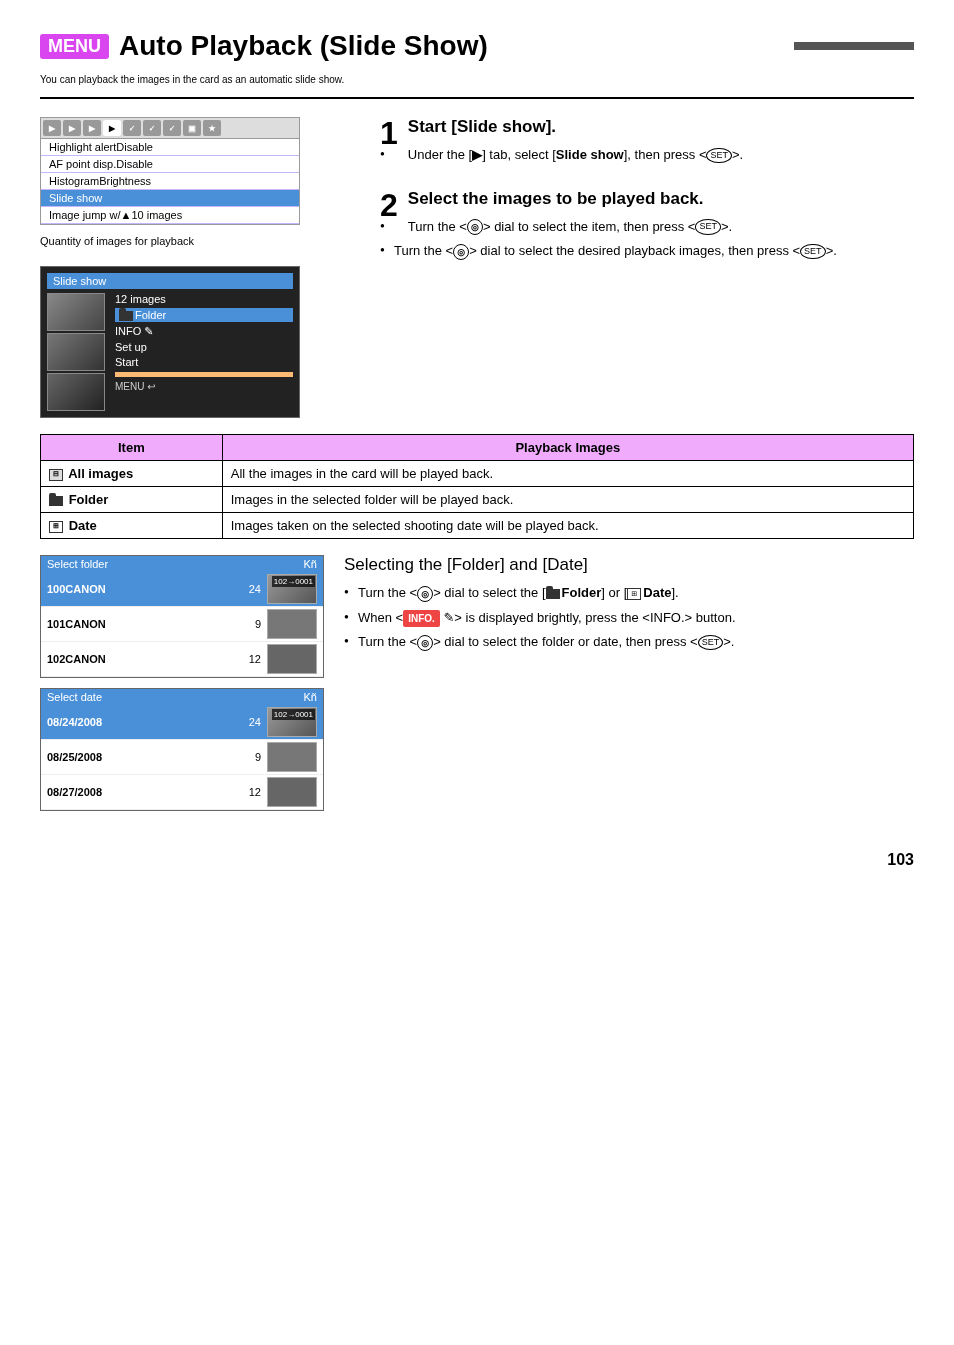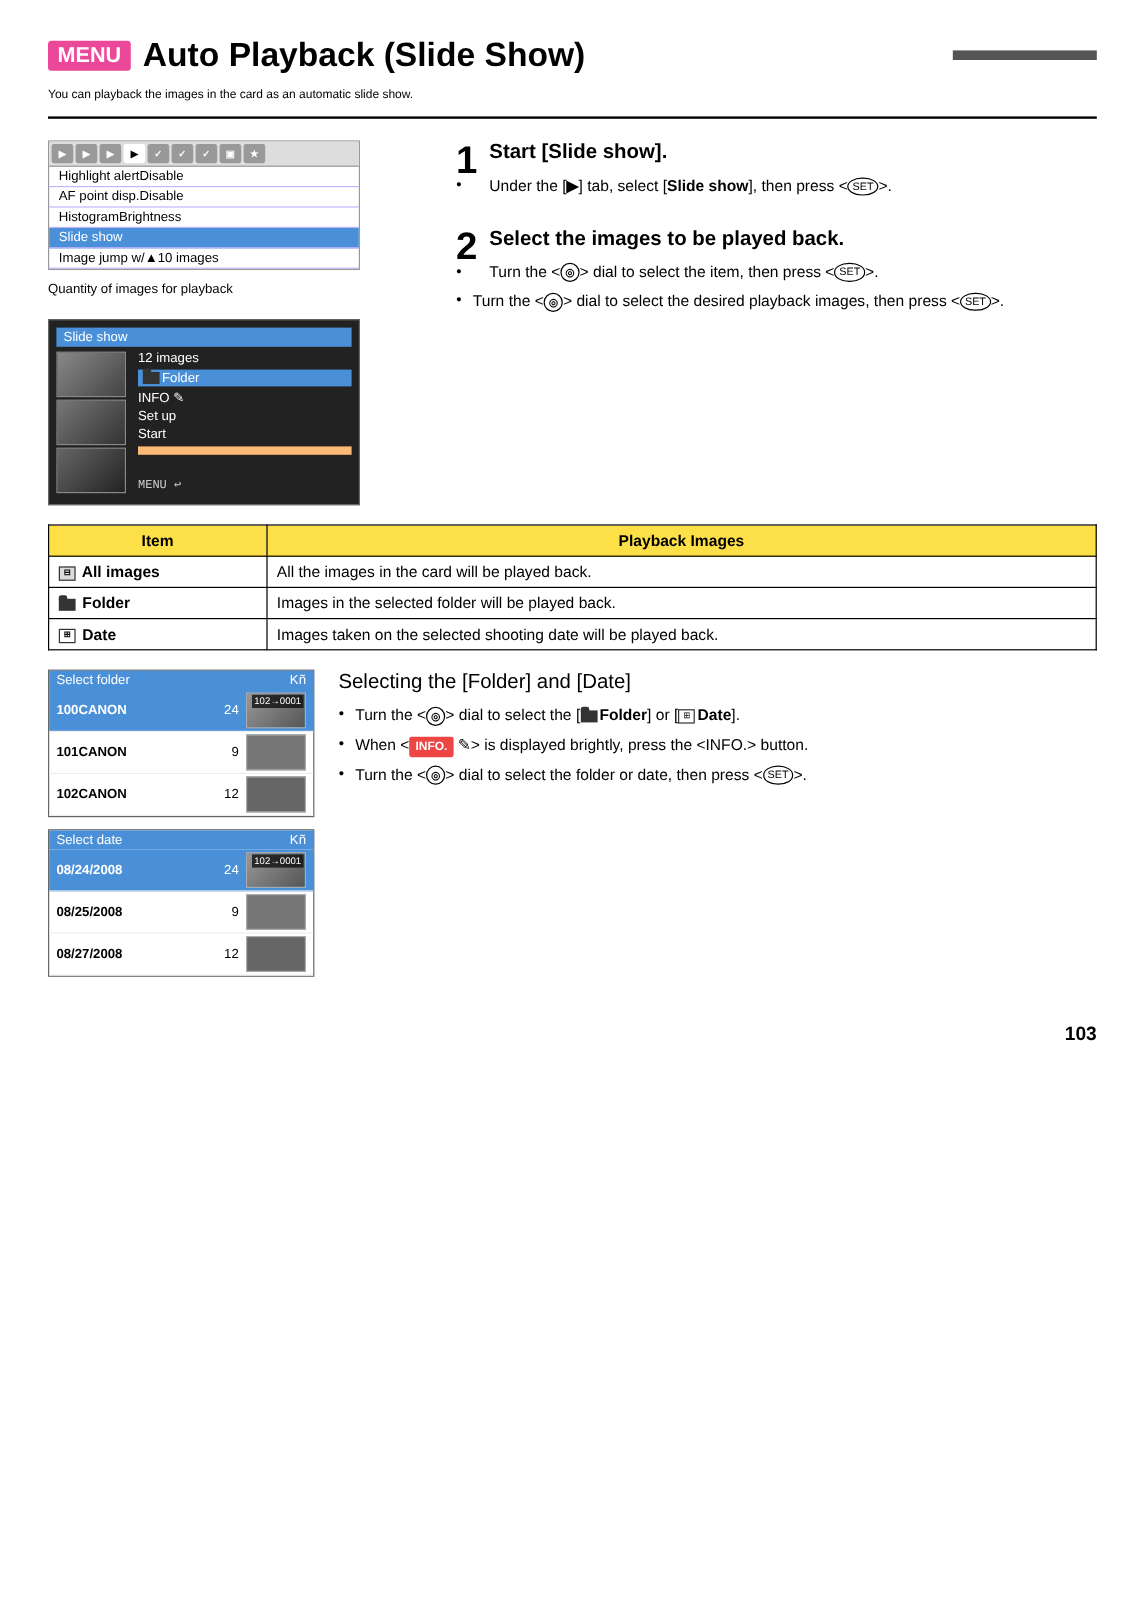--- a/index.html
+++ b/index.html
@@ -16,21 +16,21 @@
     
     .page-title {
       font-size: 28px;
       font-weight: bold;
       margin-bottom: 12px;
       display: flex;
       align-items: center;
       gap: 10px;
     }
     .menu-badge {
-      background: #ec4899;
+      background: #d946ef;
       color: #fff;
       font-size: 18px;
       font-weight: bold;
       padding: 2px 8px;
       border-radius: 3px;
       display: inline-block;
     }
     .title-bar-right {
       margin-left: auto;
       height: 8px;
@@ -186,44 +186,43 @@
       margin-bottom: 3px;
     }
     .slideshow-options .opt-highlighted {
       background: #4a90d9;
       padding: 1px 4px;
     }
     .menu-icon-bar {
       display: flex;
       justify-content: space-between;
       margin-top: 4px;
-      padding-top: 20px;
-      border-top: 7px solid #fdba74;
+      padding-top: 4px;
+      border-top: 5px solid #fdba74;
       font-size: 10px;
       color: #ccc;
-      font-family: Liberation Mono, monospace;
     }
 
     
     .qty-label {
       font-size: 11px;
       color: #000;
       margin-bottom: 19px;
     }
 
     
     .info-table {
       width: 100%;
       border-collapse: collapse;
       font-size: 13px;
       margin-bottom: 16px;
       border: 1px solid #000;
     }
     .info-table th {
-      background: #fde047;
+      background: #f0abfc;
       border: 1px solid #000;
       padding: 5px 8px;
       font-weight: bold;
       text-align: center;
     }
     .info-table td {
       border: 1px solid #000;
       padding: 5px 8px;
       vertical-align: top;
     }
@@ -232,21 +231,21 @@
       white-space: nowrap;
     }
 
     
     .bottom-section {
       display: flex;
       gap: 20px;
       margin-top: 16px;
     }
     .folder-date-screens {
-      width: 222px;
+      width: 284px;
       flex-shrink: 0;
     }
 
     
     .select-screen {
       border: 1px solid #666;
       font-size: 11px;
       margin-bottom: 10px;
       background: #fff;
     }

